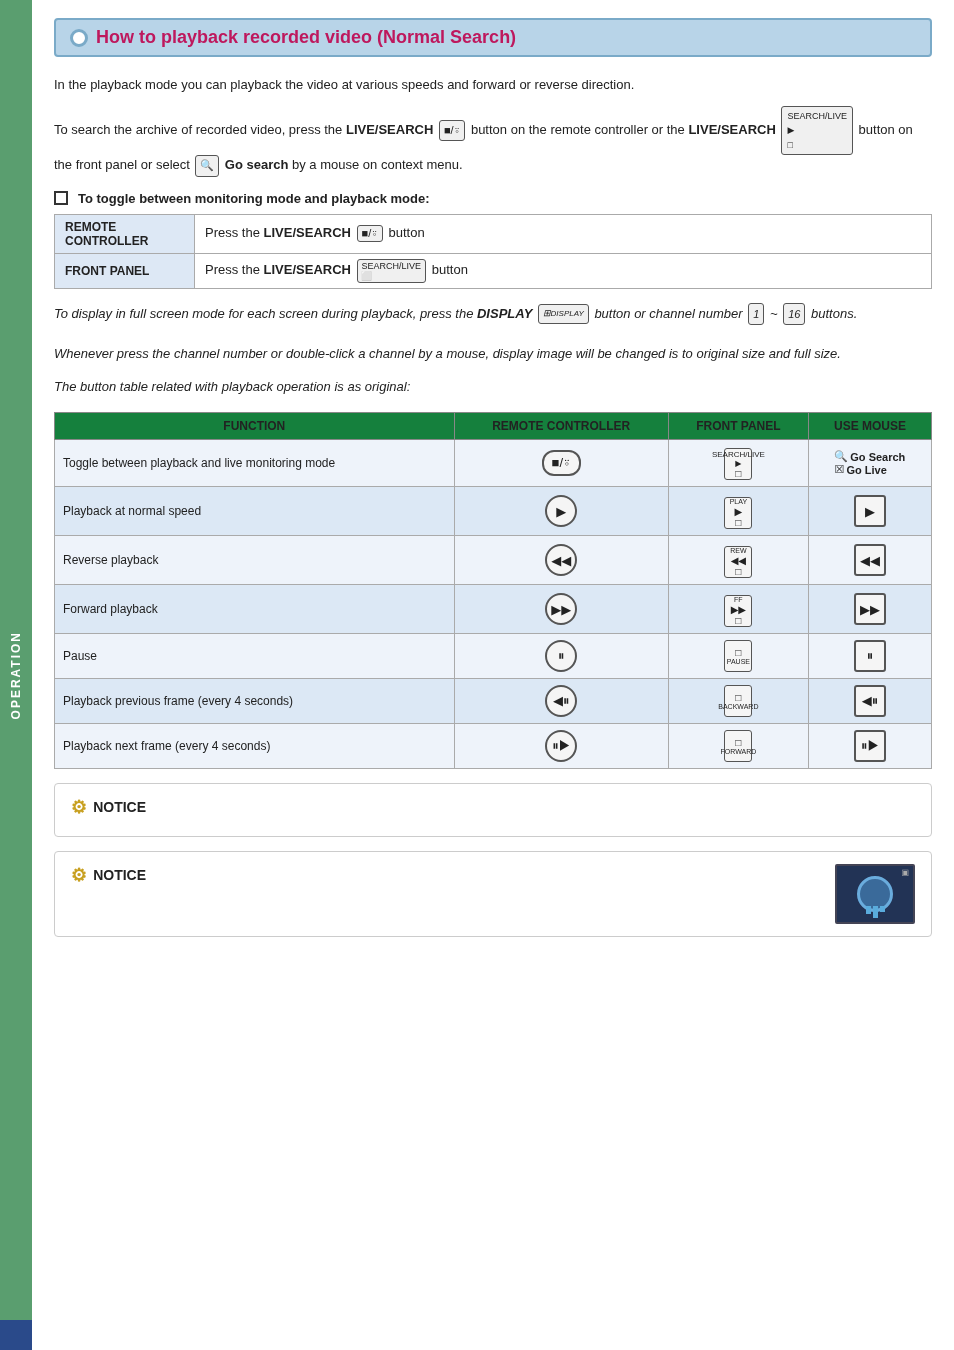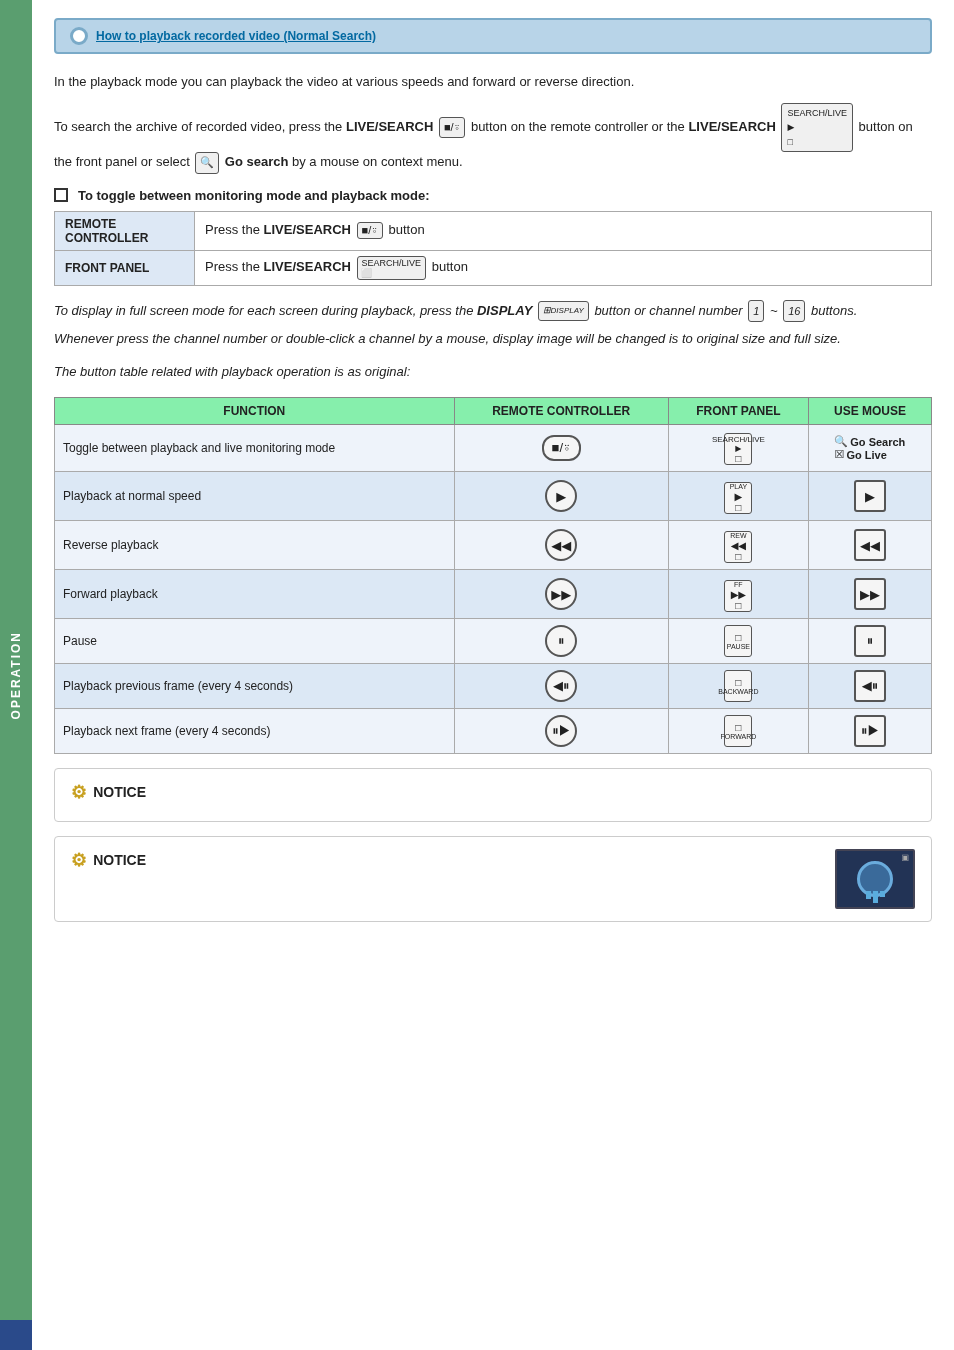--- a/index.html
+++ b/index.html
@@ -65,24 +65,23 @@
     }
     .title-icon {
       width: 18px;
       height: 18px;
       border-radius: 50%;
       background: #fff;
       border: 3px solid #7aaac8;
       display: inline-block;
     }
     .title-text {
-      font-size: 12px;
-      font-weight: bold;
-      color: #0369a1;
-      text-decoration: underline;
+      font-size: 18px;
+      font-weight: bold;
+      color: #be185d;
     }
 
     
     .body-text {
       margin-bottom: 10px;
       line-height: 1.6;
     }
     .body-text b {
       font-weight: bold;
     }
@@ -147,21 +146,21 @@
     }
 
     
     .func-table {
       width: 100%;
       border-collapse: collapse;
       margin: 14px 0;
       font-size: 12px;
     }
     .func-table th {
-      background: #86efac;
+      background: #15803d;
       border: 1px solid #888;
       padding: 6px 8px;
       text-align: center;
       font-weight: bold;
       font-size: 12px;
     }
     .func-table td {
       border: 1px solid #aaa;
       padding: 6px 8px;
       text-align: center;
@@ -324,21 +323,21 @@
       <p>
         <span>To display in full screen mode for each screen during playback, press the</span>
         <b> <span>DISPLAY</span></b>
         <span class="btn-icon" style="font-size:9px;">⊞<br><span style="font-size:8px;">DISPLAY</span></span>
         <span>button or channel number</span>
         <span class="btn-icon">1</span>
         <span> ~ </span>
         <span class="btn-icon">16</span>
         <span>buttons.</span>
       </p>
-      <p style="margin-top:6px;">
+      <p style="margin-top:18px;">
         <span>Whenever press the channel number or double-click a channel by a mouse, display image will be changed is to original size and full size.</span>
       </p>
       <p style="margin-top:10px;">
         <span>The button table related with playback operation is as original:</span>
       </p>
     </div>
 
     <table class="func-table">
       <thead>
         <tr>

